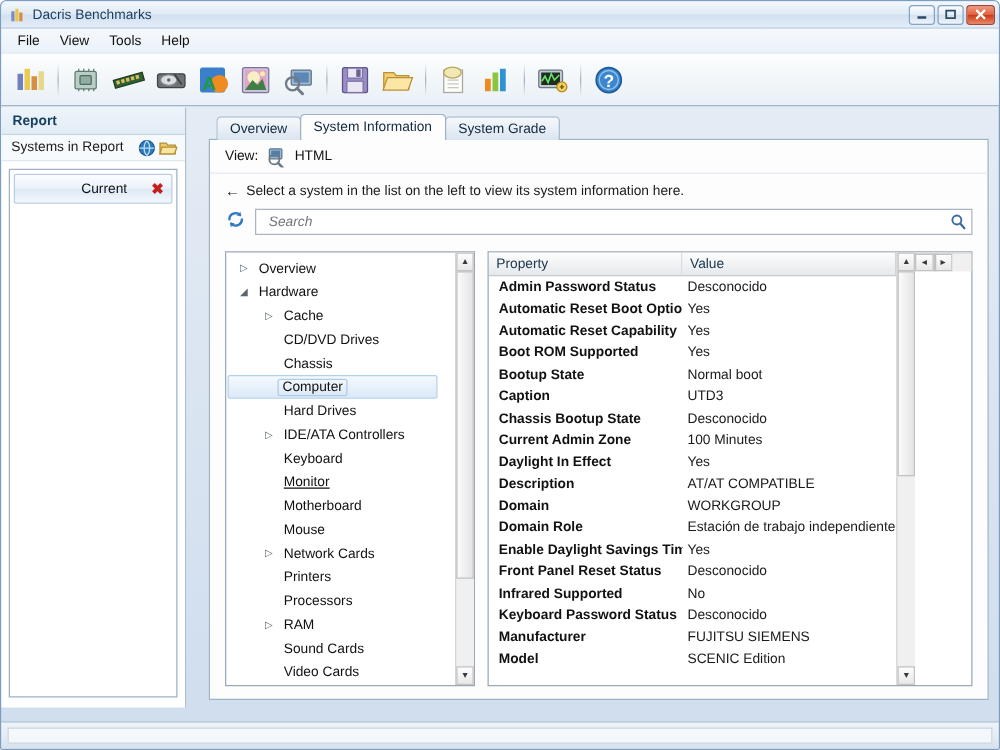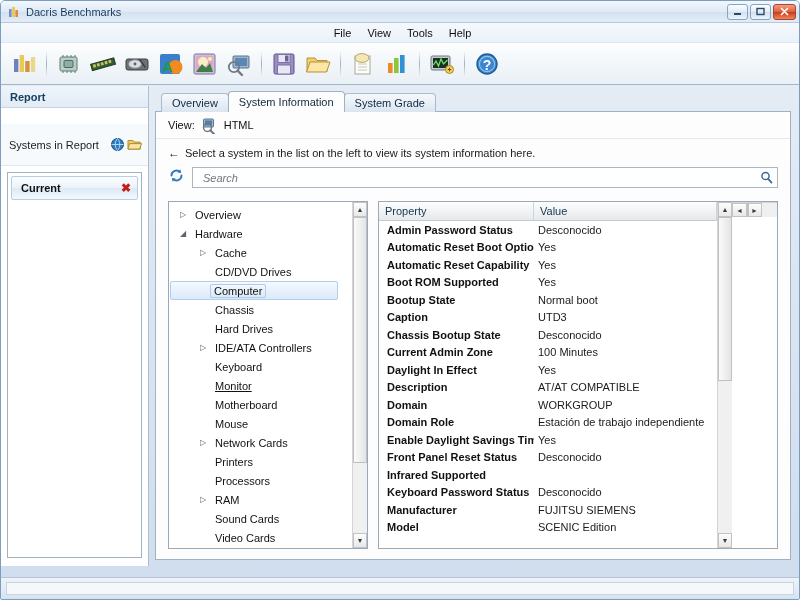--- a/index.html
+++ b/index.html
@@ -54,21 +54,20 @@
   }
   .wbtn svg { display: block; }
 
   
   #menubar {
     height: 20px;
     display: flex; align-items: center;
     padding-left: 5px;
     background: linear-gradient(180deg,#f5f9fd 0%, #eaf1f9 100%);
     border-bottom: 1px solid #dfe7ef;
-    justify-content: center;
   }
   .menu-item {
     padding: 2px 8px; font-size: 11px; color: #101010; cursor: default;
   }
 
   
   #toolbar {
     height: 42px;
     display: flex; align-items: center;
     padding: 0 6px;
@@ -84,61 +83,61 @@
     width: 1px; height: 26px; margin: 0 5px;
     background: linear-gradient(180deg,rgba(160,175,190,0) 0%,#9fb0c0 50%,rgba(160,175,190,0) 100%);
   }
 
   
   #body {
     position: absolute; left: 0; right: 0;
     top: 85px; bottom: 22px;
     display: flex;
     padding: 0 0 11px 0;
+    gap: 12px;
   }
 
   
   #report-panel {
     width: 148px; flex: 0 0 148px;
     background: #ffffff;
     border-right: 1px solid #aebecd;
     display: flex; flex-direction: column;
   }
   #report-head {
     height: 22px; display: flex; align-items: center;
     padding-left: 9px;
     font-weight: bold; font-size: 11px; color: #16405f;
     background: linear-gradient(180deg,#eef4fa 0%, #e2ecf5 100%);
     border-bottom: 1px solid #c6d4e1;
   }
   #report-sub {
-    height: 42px; display: flex; align-items: center;
+    height: 21px; display: flex; align-items: center;
     padding: 0 6px 0 8px;
     font-size: 11px; color: #1c1c1c;
     background: #f7fafc;
     border-bottom: 1px solid #e2e9ef;
-    margin-top: 16px;
   }
   #report-sub .label { flex: 1 1 auto; }
   #report-sub .mini-icon { width: 15px; height: 15px; margin-left: 2px; cursor: default; }
   #systems-list {
     flex: 1 1 auto; margin: 6px 6px 8px 6px;
     border: 1px solid #9eb2c4;
     background: #ffffff;
     padding: 3px;
   }
   .system-item {
     height: 24px; display: flex; align-items: center;
     padding: 0 6px 0 9px;
     border: 1px solid #b8cde2;
     border-radius: 2px;
     background: linear-gradient(180deg,#fbfdff 0%,#eaf2fa 48%,#dde9f5 52%,#f3f8fd 100%);
     cursor: default;
   }
-  .system-item .nm { flex: 1 1 auto; font-weight: bold; font-size: 11px; color: #111; }
+  .system-item .nm { flex: 1 1 auto; font-weight: normal; font-size: 11px; color: #111; margin-left: 44px; }
   .system-item .rm { color: #c21f1f; font-weight: bold; font-size: 12px; cursor: default; }
 
   
   #content {
     flex: 1 1 auto; position: relative;
     padding: 5px 8px 6px 6px;
     display: flex; flex-direction: column;
     min-width: 0;
   }
 
@@ -597,28 +596,28 @@
                   <span class="lbl" style="position: relative;">Hardware</span>
                 </div>
                 <div class="tnode" style="position: static; padding-left: 26px;">
                   <span class="exp" style="position: relative;">▷</span>
                   <span class="lbl" style="position: relative;">Cache</span>
                 </div>
                 <div class="tnode" style="position: static; padding-left: 26px;">
                   <span class="exp" style="position: relative;"></span>
                   <span class="lbl" style="position: relative;">CD/DVD Drives</span>
                 </div>
+                <div class="tnode" style="position: static; padding-left: 26px;">
+                  <span class="exp" style="position: relative;"></span>
+                  <span class="lbl" style="position: relative;">Chassis</span>
+                </div>
                 <div class="tnode sel" style="position: relative; padding-left: 26px;">
                   <div class="selbar" style="left: 1px;"></div>
                   <span class="exp" style="position: relative;"></span>
                   <span class="lbl" style="position: relative;">Computer</span>
-                </div>
-                <div class="tnode" style="position: static; padding-left: 26px;">
-                  <span class="exp" style="position: relative;"></span>
-                  <span class="lbl" style="position: relative;">Chassis</span>
                 </div>
                 <div class="tnode" style="position: static; padding-left: 26px;">
                   <span class="exp" style="position: relative;"></span>
                   <span class="lbl" style="position: relative;">Hard Drives</span>
                 </div>
                 <div class="tnode" style="position: static; padding-left: 26px;">
                   <span class="exp" style="position: relative;">▷</span>
                   <span class="lbl" style="position: relative;">IDE/ATA Controllers</span>
                 </div>
                 <div class="tnode" style="position: static; padding-left: 26px;">
@@ -730,20 +729,21 @@
                     <div class="trow">
                       <div class="cp">Enable Daylight Savings Time</div>
                       <div class="cv">Yes</div>
                     </div>
                     <div class="trow">
                       <div class="cp">Front Panel Reset Status</div>
                       <div class="cv">Desconocido</div>
                     </div>
                     <div class="trow">
                       <div class="cp">Infrared Supported</div>
+                      <div class="cv">No</div>
                     </div>
                     <div class="trow">
                       <div class="cp">Keyboard Password Status</div>
                       <div class="cv">Desconocido</div>
                     </div>
                     <div class="trow">
                       <div class="cp">Manufacturer</div>
                       <div class="cv">FUJITSU SIEMENS</div>
                     </div>
                     <div class="trow">

